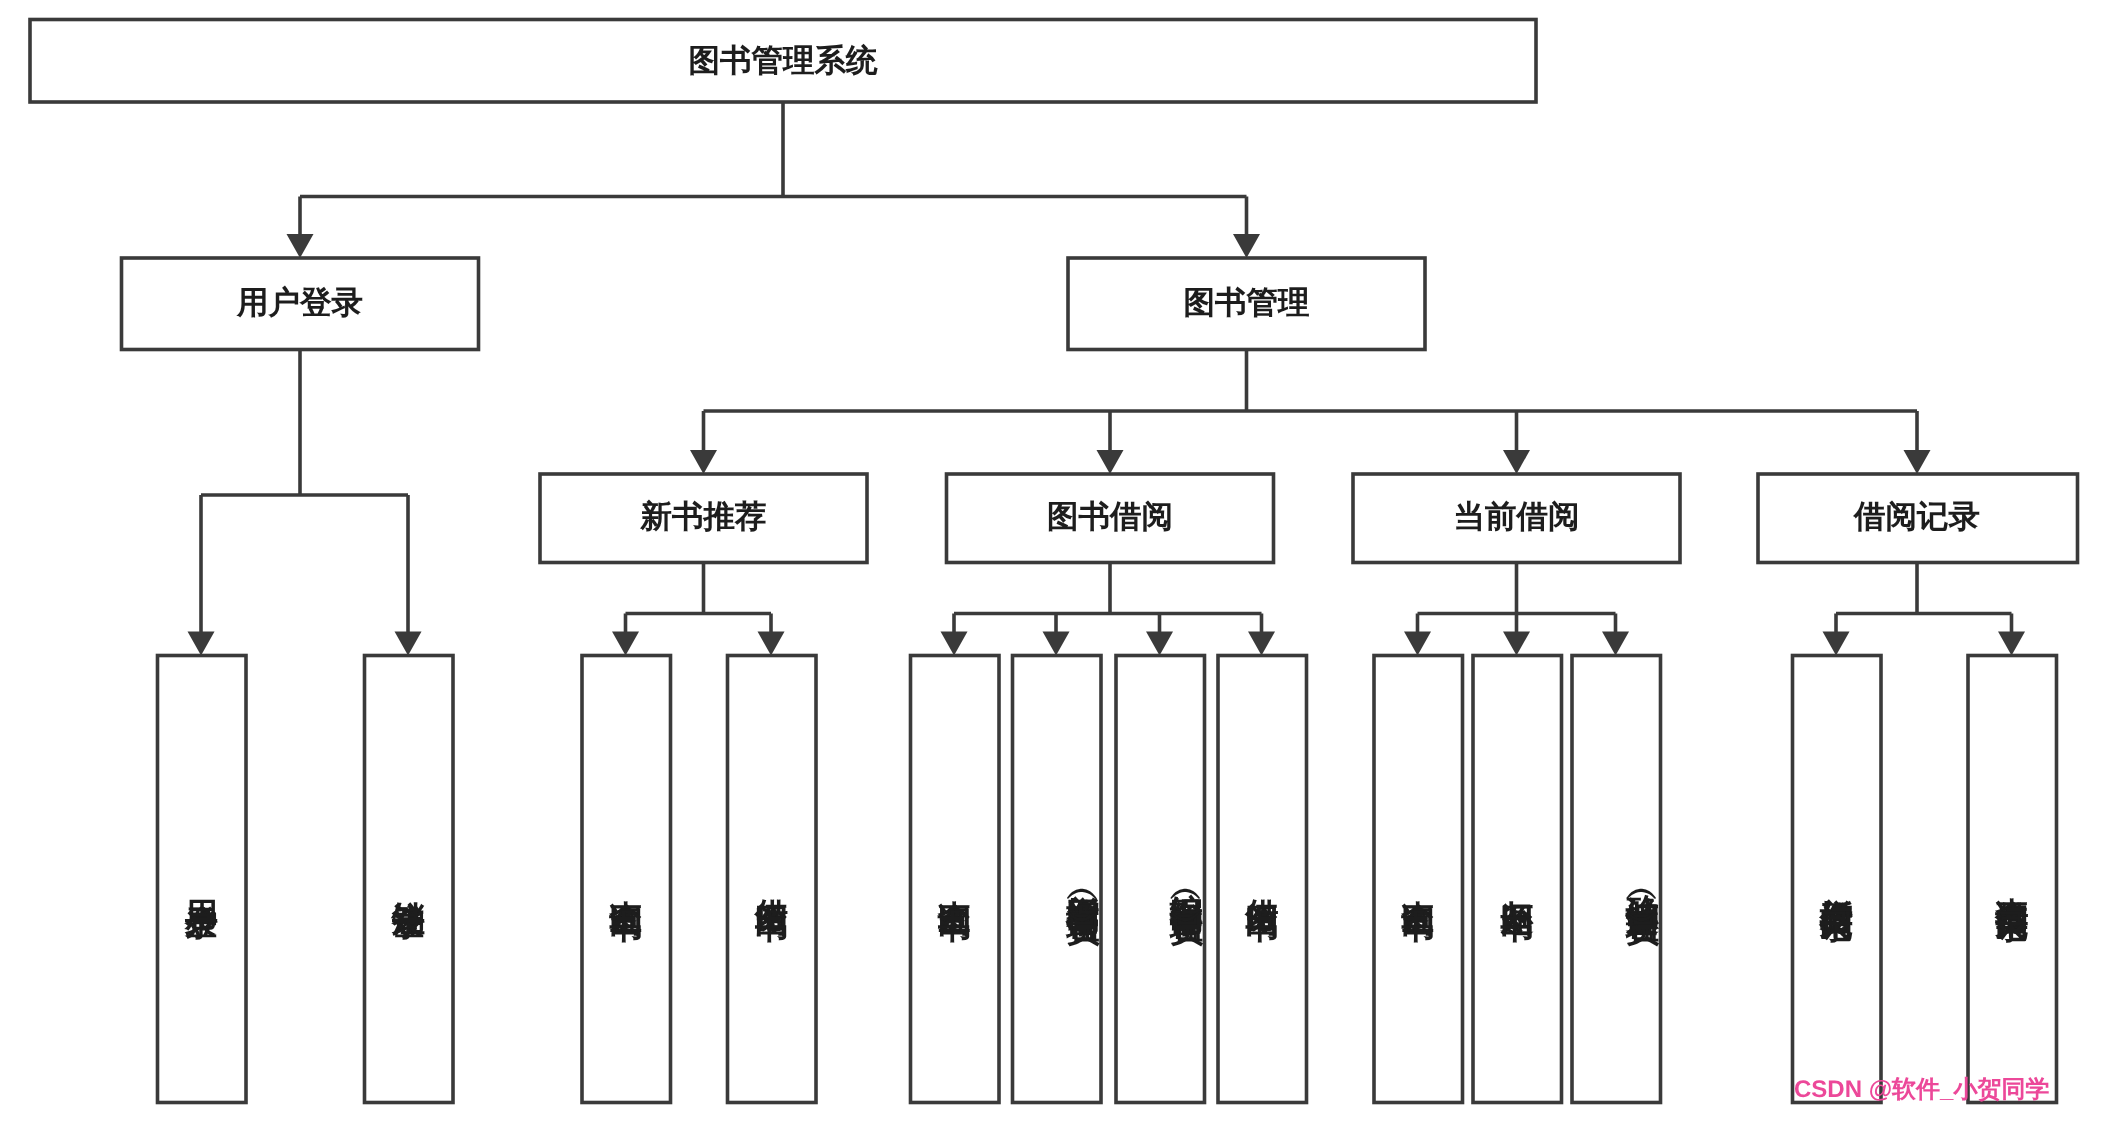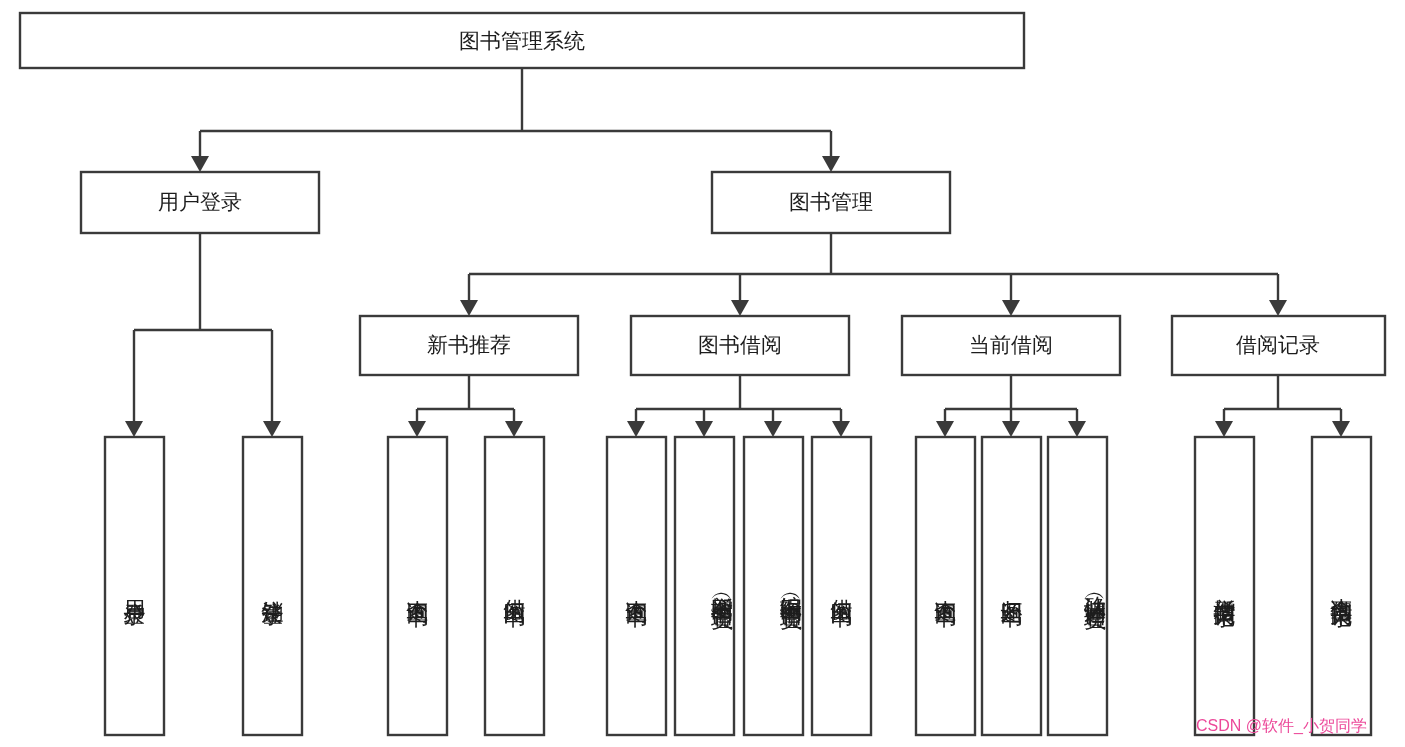--- a/index.html
+++ b/index.html
@@ -10,20 +10,21 @@
   }
   body {
     font-family: "Liberation Sans", "DejaVu Sans", sans-serif;
   }
   #diagram-root {
     position: relative;
     width: 1405px;
     height: 747px;
     background: #ffffff;
     overflow: hidden;
+    font-weight: bold;
   }
   svg#tree-svg {
     position: absolute;
     top: 0;
     left: 0;
     width: 1405px;
     height: 747px;
     display: block;
   }
   .node-box {

